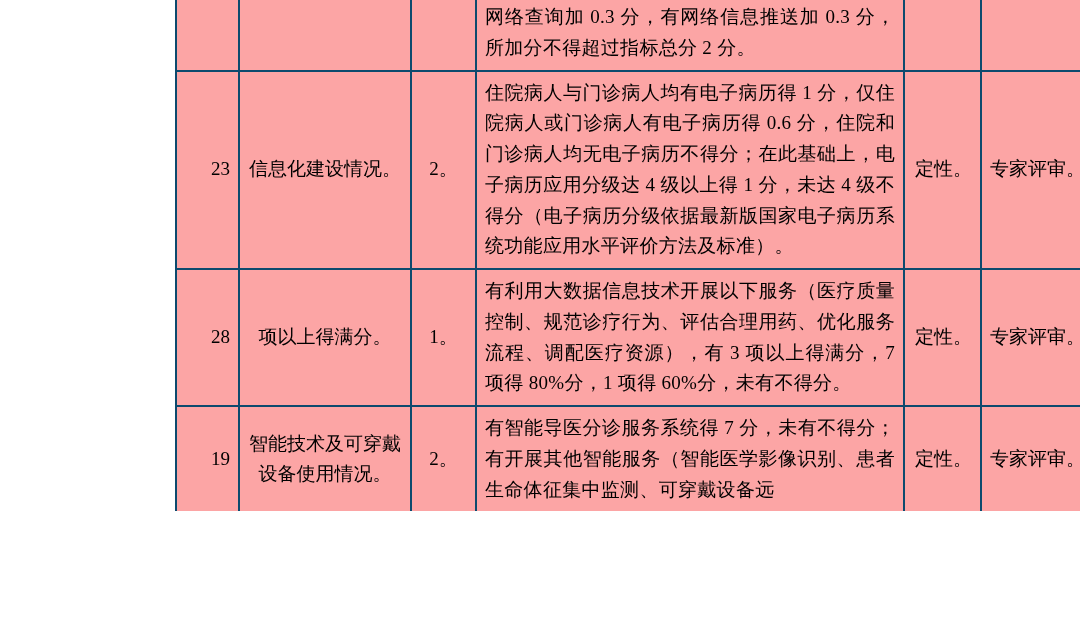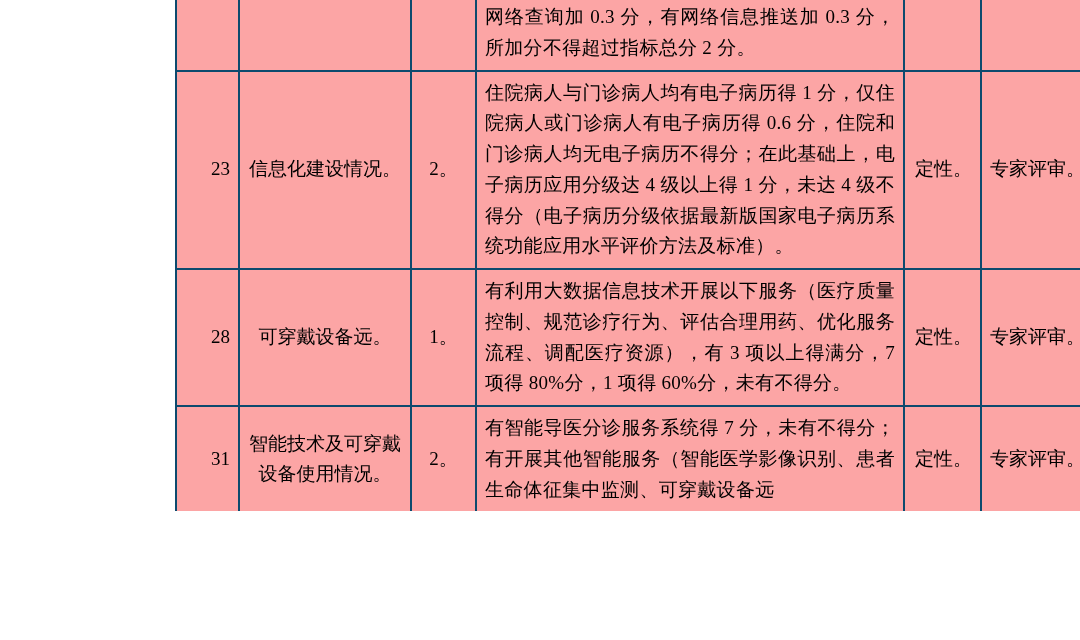--- a/index.html
+++ b/index.html
@@ -110,31 +110,31 @@
         <td class="score">2。</td>
         <td class="desc">
             <span class="desc-text">住院病人与门诊病人均有电子病历得 1 分，仅住院病人或门诊病人有电子病历得 0.6 分，住院和门诊病人均无电子病历不得分；在此基础上，电子病历应用分级达 4 级以上得 1 分，未达 4 级不得分（电子病历分级依据最新版国家电子病历系统功能应用水平评价方法及标准）。</span>
           </td>
         <td class="type">定性。</td>
         <td class="method">专家评审。</td>
       </tr>
 
       <tr>
         <td class="no">28</td>
-        <td class="item">可穿戴设备远。</td>
+        <td class="item">项以上得满分。</td>
         <td class="score">1。</td>
         <td class="desc">
             <span class="desc-text">有利用大数据信息技术开展以下服务（医疗质量控制、规范诊疗行为、评估合理用药、优化服务流程、调配医疗资源），有 3 项以上得满分，7 项得 80%分，1 项得 60%分，未有不得分。</span>
           </td>
         <td class="type">定性。</td>
         <td class="method">专家评审。</td>
       </tr>
 
       <tr class="partial-bottom">
-        <td class="no">31</td>
+        <td class="no">19</td>
         <td class="item">智能技术及可穿戴设备使用情况。</td>
         <td class="score">2。</td>
         <td class="desc">
             <span class="desc-text">有智能导医分诊服务系统得 7 分，未有不得分；有开展其他智能服务（智能医学影像识别、患者生命体征集中监测、可穿戴设备远</span>
           </td>
         <td class="type">定性。</td>
         <td class="method">专家评审。</td>
       </tr>
     </tbody>
   </table>

